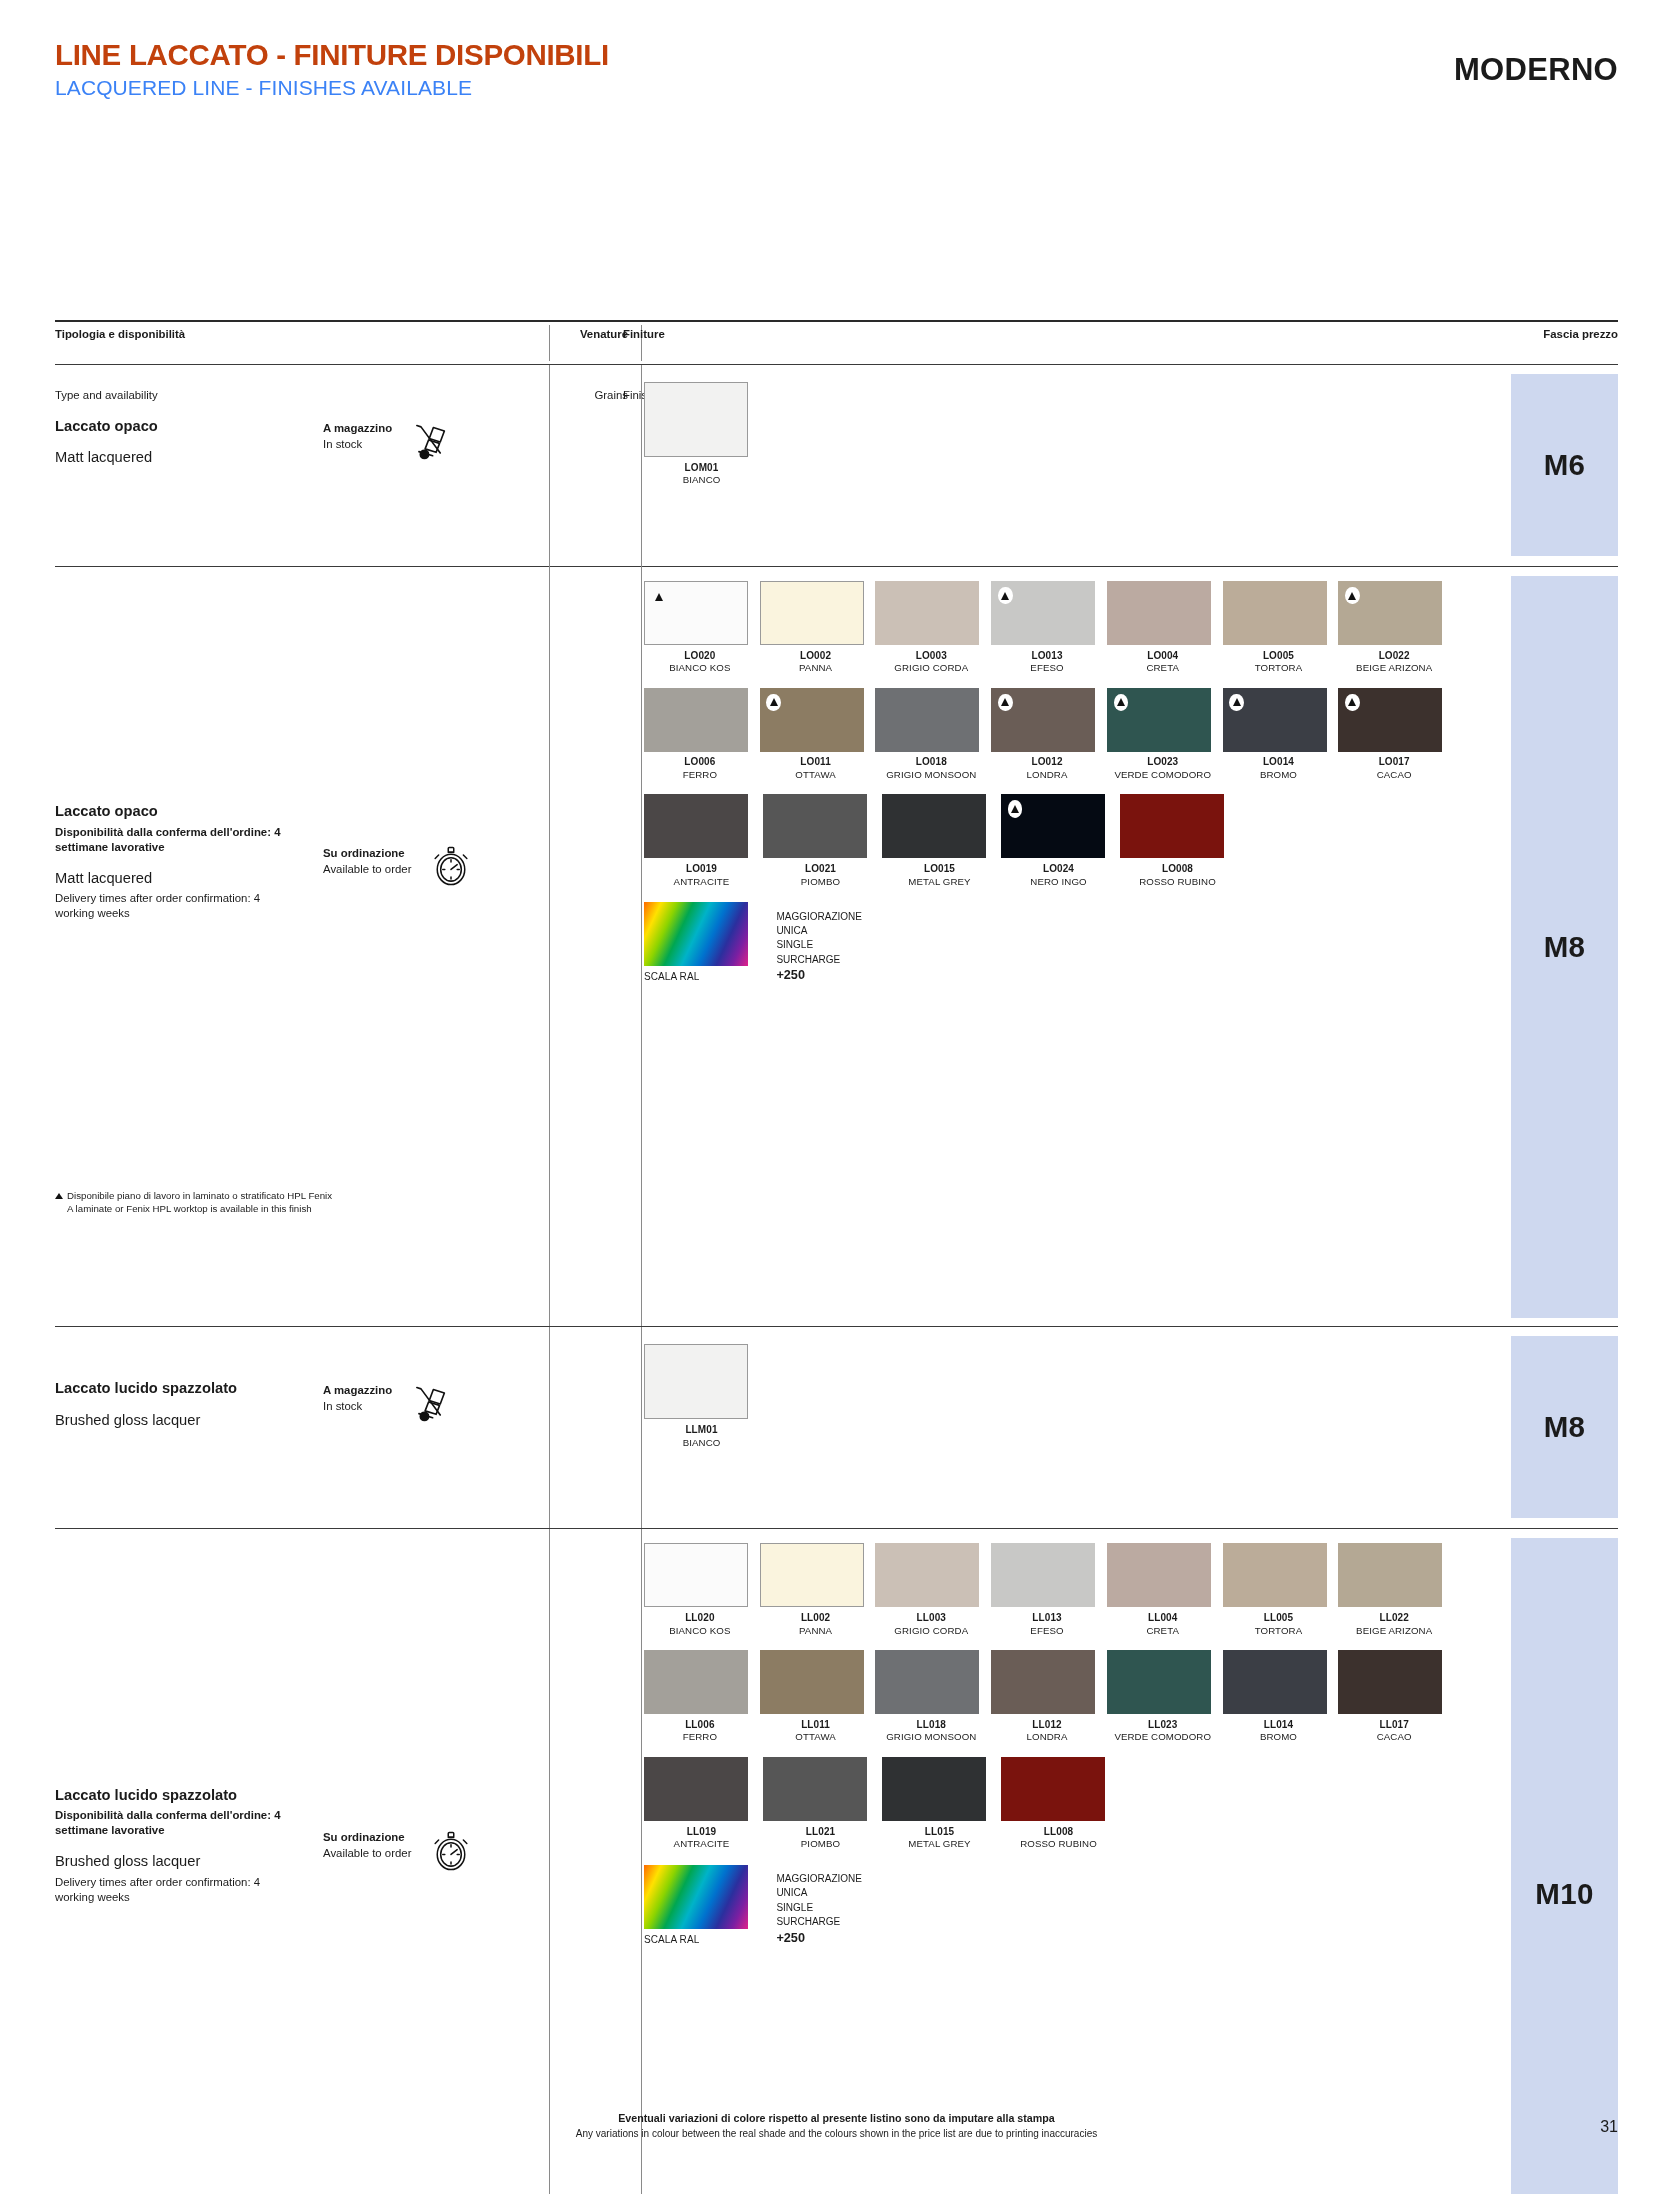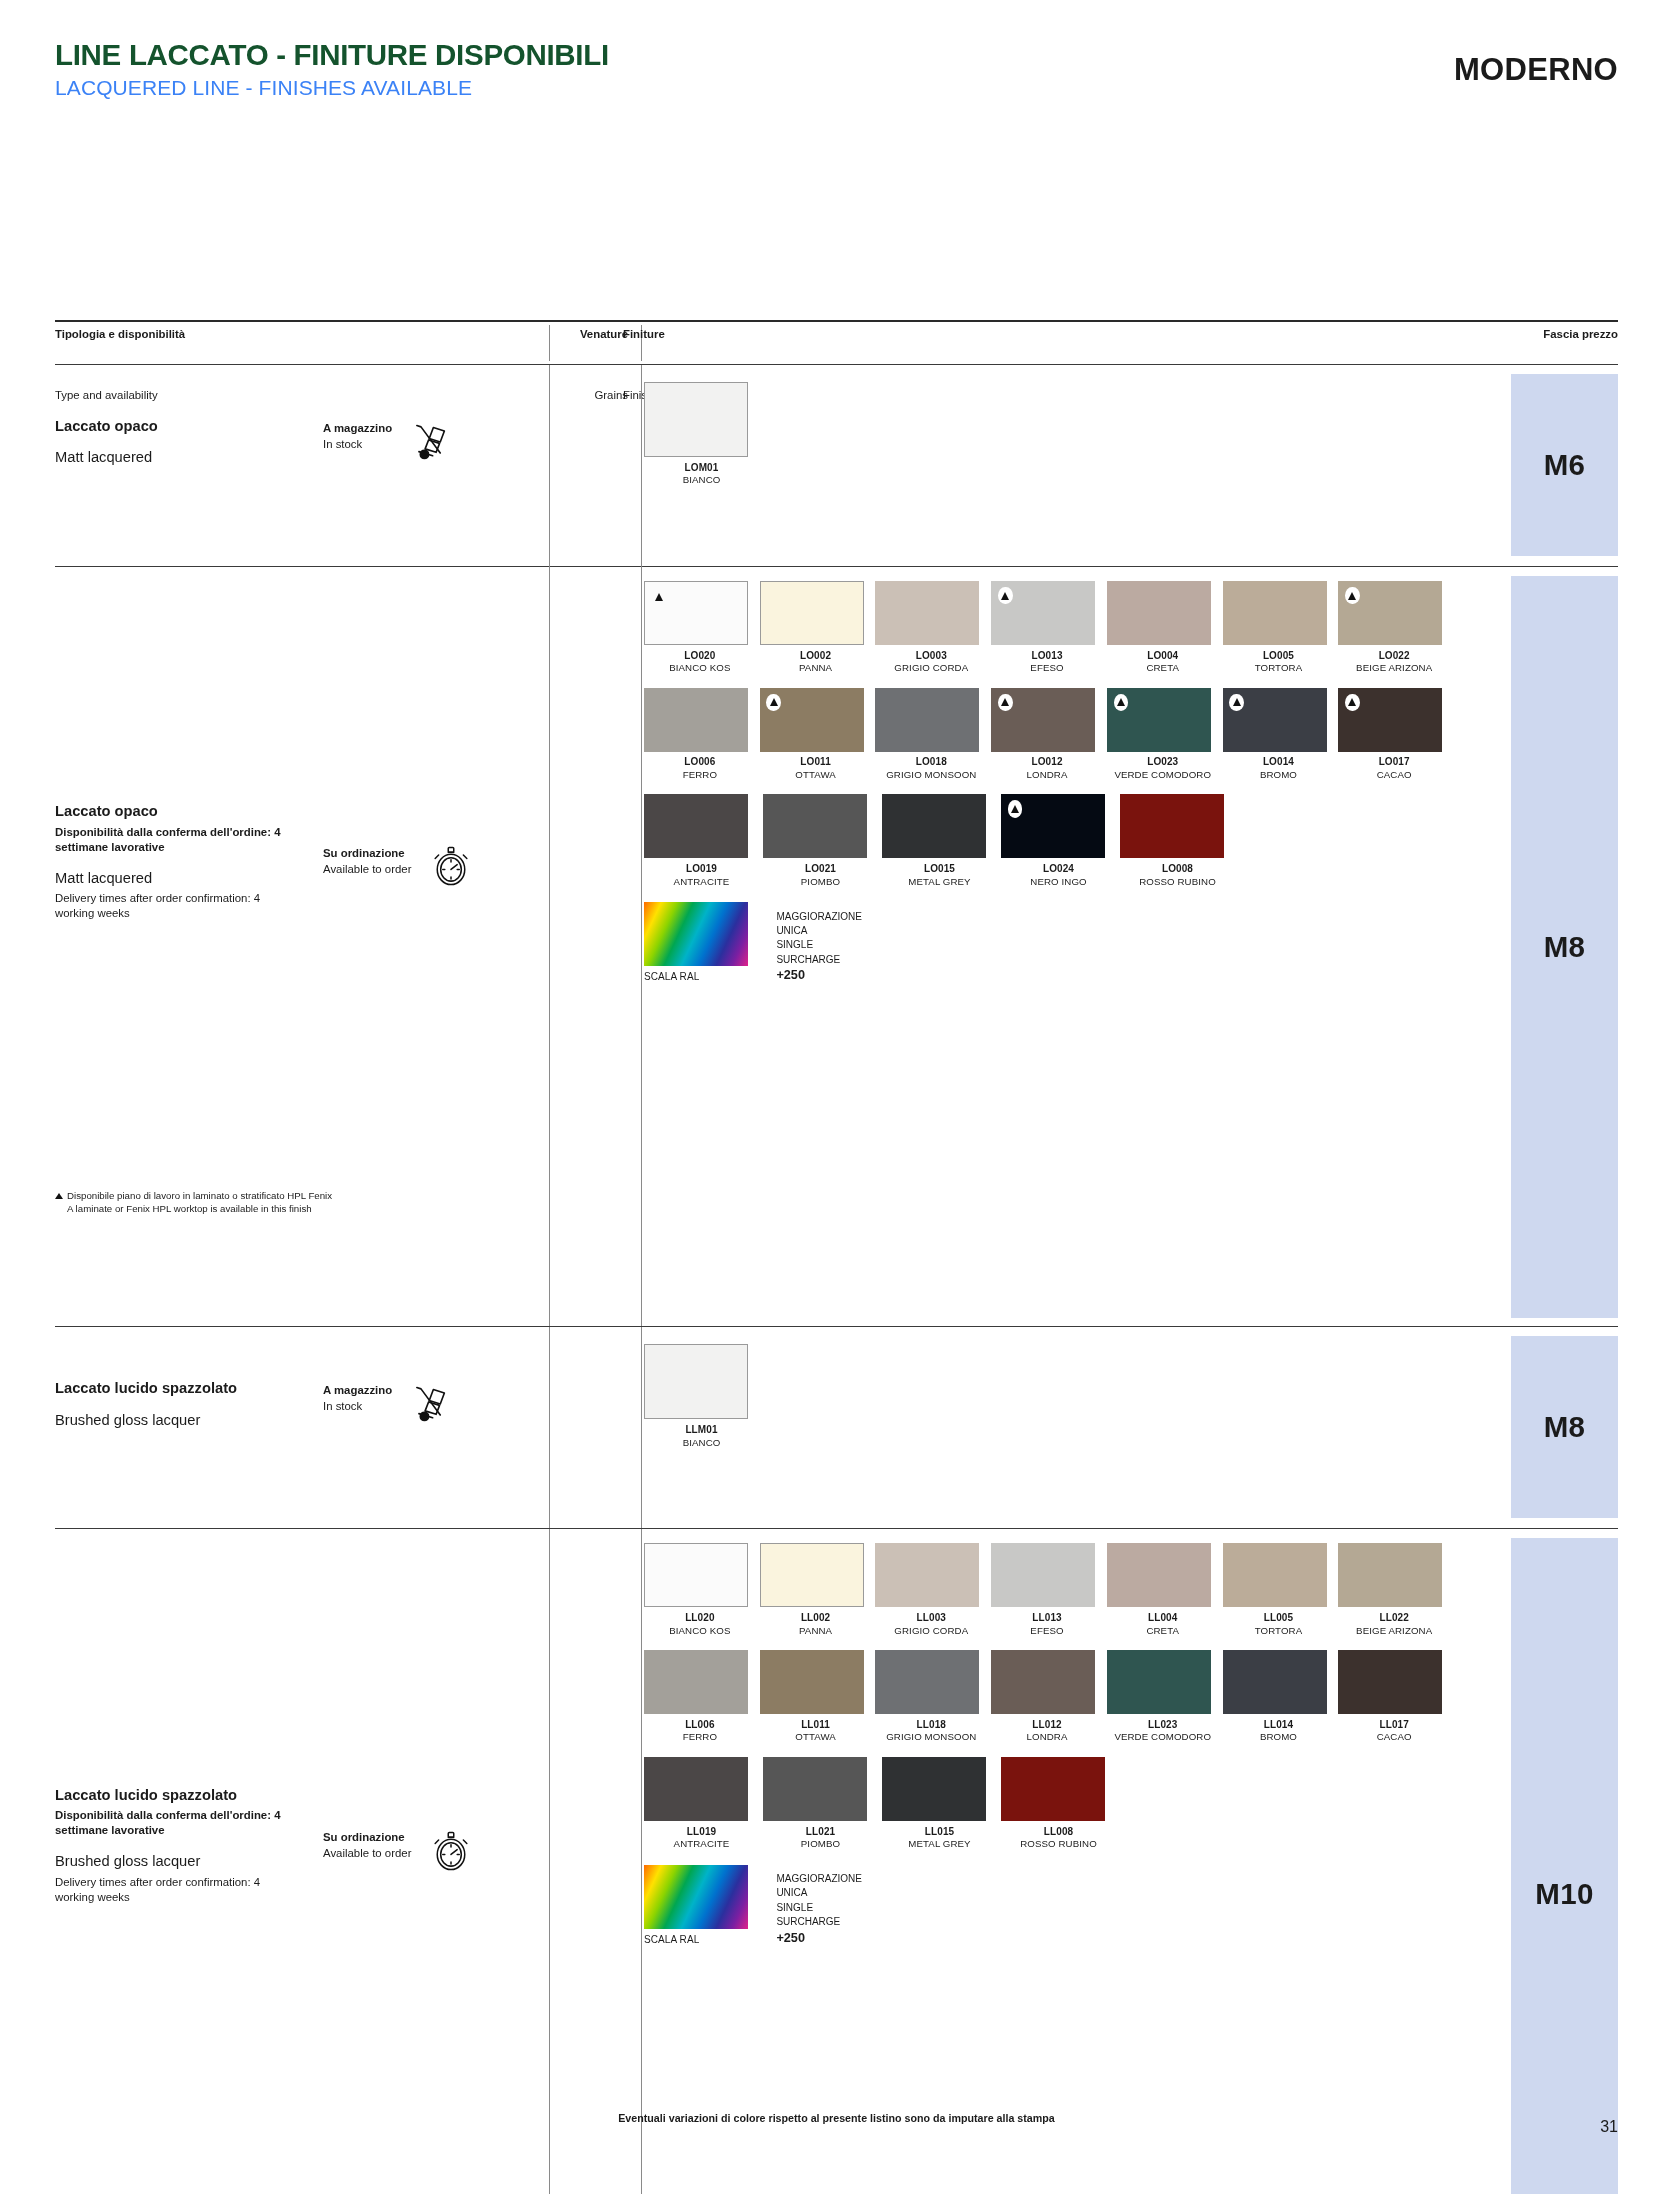--- a/index.html
+++ b/index.html
@@ -11,21 +11,21 @@
     position:relative;
     -webkit-font-smoothing:antialiased;
   }
 
   
   .page-header{
     position:absolute; left:55px; top:40px; right:55px; height:74px;
   }
   .title-main{
     font-size:29.5px; font-weight:bold; letter-spacing:-0.3px;
-    color:#14532d; line-height:1.05; margin:0;
+    color:#c2410c; line-height:1.05; margin:0;
     font-stretch:condensed;
   }
   .title-sub{
     font-size:21px; font-weight:normal; letter-spacing:0.1px;
     color:#3b82f6; line-height:1.2; margin-top:4px;
   }
   .brand{
     position:absolute; right:0; top:12px;
     font-size:31px; font-weight:bold; letter-spacing:0.3px; color:#1b1b1b;
   }
@@ -631,15 +631,16 @@
 
     <div class="price" style="top:9.4px;">
       <div class="band" style="height:711px;">M10</div>
     </div>
   </div>
 
 </div>
 
 <div class="pfooter">
   <div class="pf1">Eventuali variazioni di colore rispetto al presente listino sono da imputare alla stampa</div>
+  <div class="pf2">Any variations in colour between the real shade and the colours shown in the price list are due to printing inaccuracies</div>
 </div>
 <div class="pageno">31</div>
 
 
 </body></html>

